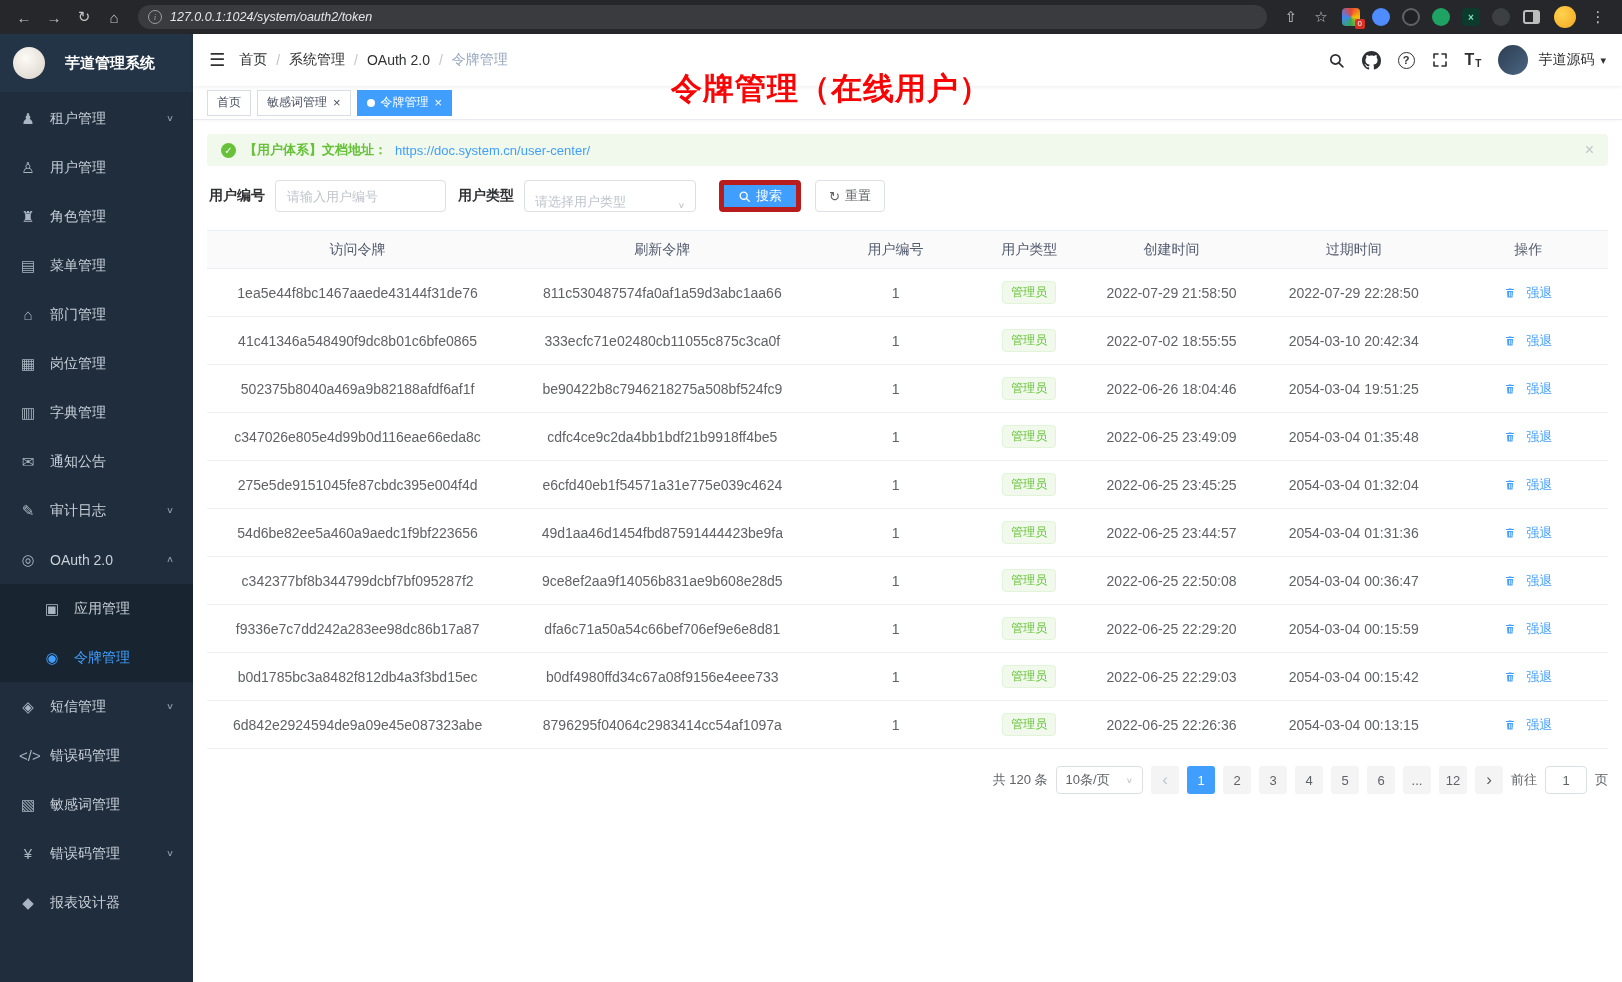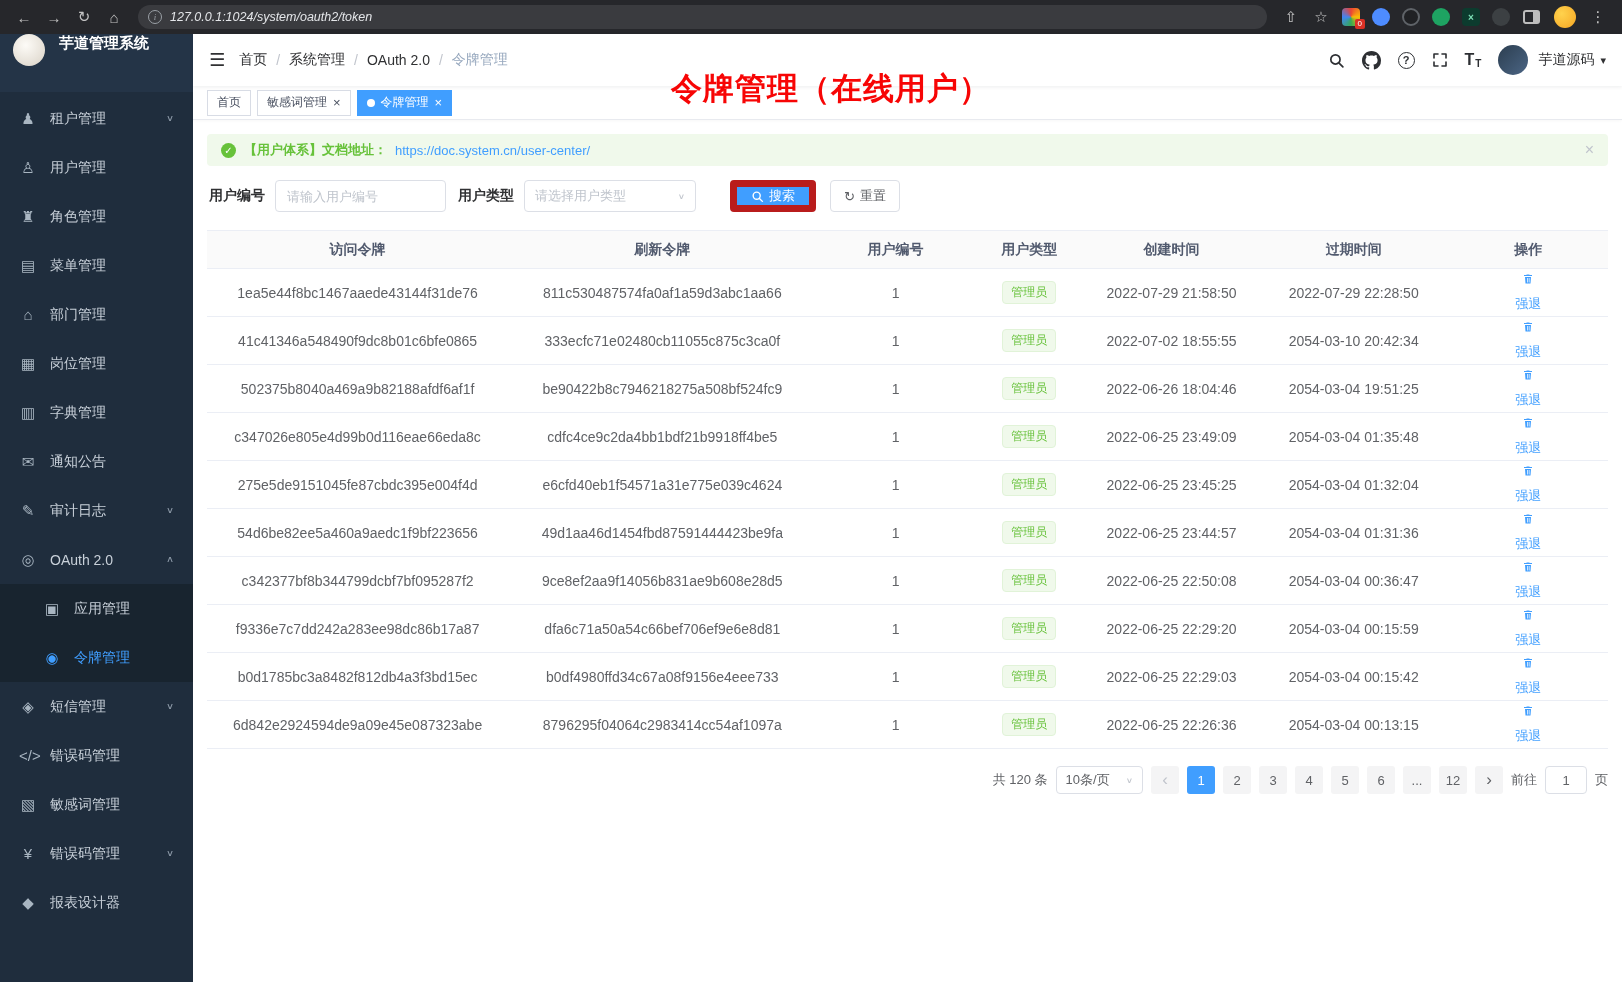--- a/index.html
+++ b/index.html
@@ -28,21 +28,21 @@
   .ext-greenx{background:#0c3b2e;color:#7ee2b8;font-weight:bold;border-radius:4px;}
   .ext-dark2{background:#3c4043;}
   .split-icon{width:17px;height:14px;border:2px solid #bdbdbd;border-radius:3px;margin:0 6px;position:relative;cursor:pointer;flex-shrink:0;}
   .split-icon::after{content:"";position:absolute;right:0;top:0;bottom:0;width:5px;background:#bdbdbd;}
   .profile-avatar{width:22px;height:22px;border-radius:50%;margin:0 6px;cursor:pointer;flex-shrink:0;
                   background:radial-gradient(circle at 35% 35%,#ffd24d,#f5a623);}
 
   
   .app{display:flex;height:948px;}
   .sidebar{width:193px;background:#1f2d3d;flex-shrink:0;display:flex;flex-direction:column;overflow:hidden;}
-  .logo{height:58px;display:flex;align-items:flex-start;gap:14px;padding:0 13px;background:#243447;cursor:pointer;}
+  .logo{height:58px;display:flex;align-items:center;gap:20px;padding:0 13px;background:#243447;cursor:pointer;}
   .logo-img{width:32px;height:32px;border-radius:50%;background:radial-gradient(circle at 40% 35%,#fdfbf7,#d9d2c6);flex-shrink:0;}
   .logo-title{color:#fff;font-size:15px;font-weight:bold;white-space:nowrap;}
   .menu{flex:1;padding-top:2px;}
   .menu-item{height:49px;display:flex;align-items:center;gap:13px;padding:0 19px;color:#c8d0d9;font-size:14px;cursor:pointer;}
   .mi-icon{width:18px;text-align:center;font-size:15px;color:#a9b6c2;flex-shrink:0;}
   .mi-label{flex:1;white-space:nowrap;}
   .mi-chevron{font-size:11px;color:#8d9aa8;transform:scaleY(.8);}
   .submenu-item{height:49px;display:flex;align-items:center;gap:13px;padding:0 19px 0 43px;color:#c8d0d9;
                 font-size:14px;background:#18242f;cursor:pointer;}
   .submenu-item.active,.submenu-item.active .mi-icon{color:#409eff;}
@@ -84,44 +84,44 @@
   .alert-text{color:#67c23a;font-size:13px;font-weight:bold;}
   .alert-link{color:#409eff;font-size:13px;text-decoration:none;cursor:pointer;}
   .alert-close{margin-left:auto;color:#c0c4cc;font-size:16px;cursor:pointer;}
 
   .filter-row{display:flex;align-items:center;gap:10px;margin-bottom:18px;}
   .f-label{font-size:14px;font-weight:bold;color:#303133;margin-left:2px;}
   .f-input{width:171px;height:32px;border:1px solid #dcdfe6;border-radius:4px;padding:0 11px;font-size:13px;
            color:#606266;outline:none;}
   .f-input::placeholder{color:#bfc4cc;}
   .f-select{width:172px;height:32px;border:1px solid #dcdfe6;border-radius:4px;padding:0 10px;display:flex;
-            align-items:center;justify-content:space-between;cursor:pointer;background:#fff;}
+            align-items:flex-end;justify-content:space-between;cursor:pointer;background:#fff;}
   .f-placeholder{font-size:13px;color:#bfc4cc;}
   .sel-arrow{font-size:10px;color:#c0c4cc;transform:scaleY(.8);}
-  .btn-primary{height:32px;padding:0 14px;background:#409eff;border:7px solid #b91c1c;color:#fff;border-radius:4px;
-               font-size:13px;display:inline-flex;align-items:center;gap:5px;margin-left:24px;}
+  .btn-primary{height:32px;padding:0 14px;background:#409eff;border:5px solid #b91c1c;color:#fff;border-radius:4px;
+               font-size:13px;display:inline-flex;align-items:center;gap:5px;margin-left:13px;}
   .btn-plain{height:32px;padding:0 13px;background:#fff;border:1px solid #dcdfe6;color:#606266;border-radius:4px;
              font-size:13px;display:inline-flex;align-items:center;gap:5px;margin-left:4px;}
   .ref{font-size:13px;}
 
   .token-table{width:100%;border-collapse:collapse;font-size:14px;table-layout:fixed;}
-  .token-table th{height:38px;font-weight:bold;color:#515a6e;background:#fafafa;text-align:center;
+  .token-table th{height:38px;font-weight:normal;color:#515a6e;background:#fafafa;text-align:center;
                   border-top:1px solid #ebeef5;border-bottom:1px solid #ebeef5;white-space:nowrap;}
   .token-table td{height:48px;color:#606266;border-bottom:1px solid #ebeef5;text-align:center;padding:0 6px;
                   white-space:nowrap;overflow:hidden;}
   .token-table th:nth-child(1){width:21.5%;}
   .token-table th:nth-child(2){width:22%;}
   .token-table th:nth-child(3){width:11.3%;}
   .token-table th:nth-child(4){width:7.8%;}
   .token-table th:nth-child(5){width:12.5%;}
   .token-table th:nth-child(6){width:13.5%;}
   .token-table th:nth-child(7){width:11.4%;}
   .tag{display:inline-block;padding:3px 8px;font-size:12px;color:#67c23a;background:#f0f9eb;
        border:1px solid #e1f3d8;border-radius:4px;line-height:1.2;}
-  .force-logout{color:#409eff;font-size:13px;display:inline-flex;align-items:center;gap:10px;cursor:pointer;text-decoration:none;flex-direction:column;}
+  .force-logout{color:#409eff;font-size:13px;display:inline-flex;align-items:center;gap:10px;cursor:pointer;text-decoration:none;}
   .force-logout svg{flex-shrink:0;}
 
   .pagination{display:flex;align-items:center;justify-content:flex-end;gap:8px;margin:17px 0 0;
               font-size:13px;color:#606266;}
   .pg-size{height:28px;border:1px solid #dcdfe6;border-radius:4px;padding:0 9px;display:flex;align-items:center;
            gap:16px;cursor:pointer;font-size:13px;background:#fff;}
   .pg-pages{display:inline-flex;gap:8px;}
   .page-btn{min-width:28px;height:28px;border:none;background:#f4f4f5;border-radius:3px;color:#606266;
             font-size:13px;display:inline-flex;align-items:center;justify-content:center;padding:0 4px;}
   .page-btn.active{background:#409eff;color:#fff;}

